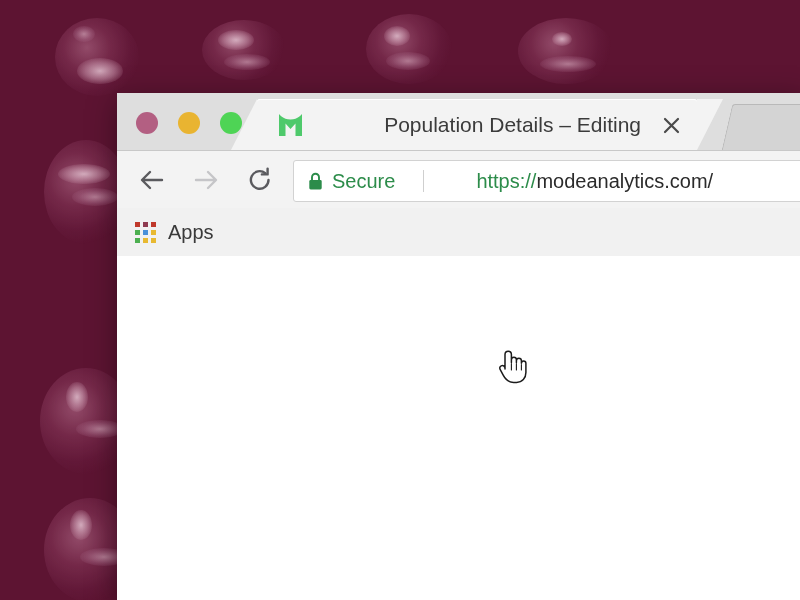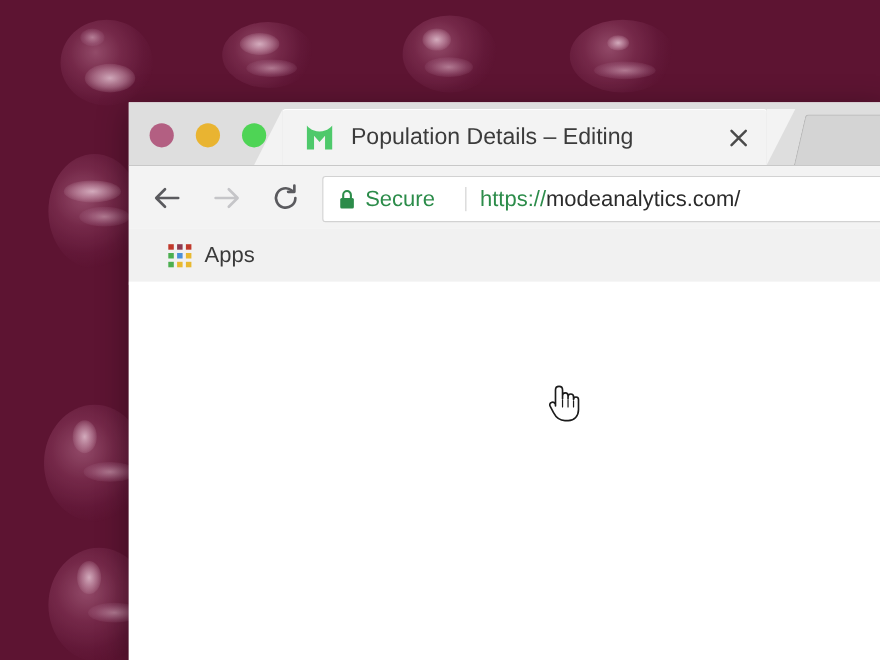--- a/index.html
+++ b/index.html
@@ -13,20 +13,21 @@
   }
 
   
   #desktop {
     position: absolute;
     inset: 0;
     width: 800px;
     height: 600px;
     background: #5d1432;
     overflow: hidden;
+    text-align: right;
   }
   .blob {
     position: absolute;
     border-radius: 50%;
     background: radial-gradient(circle at 38% 38%,
                 rgba(190,120,150,0.55) 0%,
                 rgba(150,70,105,0.42) 32%,
                 rgba(110,35,70,0.30) 62%,
                 rgba(93,20,50,0.0) 78%);
     filter: blur(0.4px);
@@ -202,33 +203,34 @@
     width: 1px;
     height: 22px;
     background: #cfcfcf;
     margin-right: 12px;
     flex: 0 0 auto;
   }
   #url-text {
     font-size: 20px;
     color: #2b2b2b;
     white-space: nowrap;
+    margin-left: 40px;
   }
   #url-scheme { color: #2c8c4a; }
 
   
   #bookmarks-bar {
     position: relative;
     height: 49px;
     background: #f1f1f1;
     border-bottom: 2px solid #c9c9c9;
   }
   #bm-apps {
     position: absolute;
-    left: 28px;
+    left: 10px;
     top: 7px;
     height: 34px;
     display: flex;
     align-items: center;
     padding: 0 8px;
     border-radius: 3px;
   }
   #apps-grid {
     display: grid;
     grid-template-columns: repeat(3, 5px);

